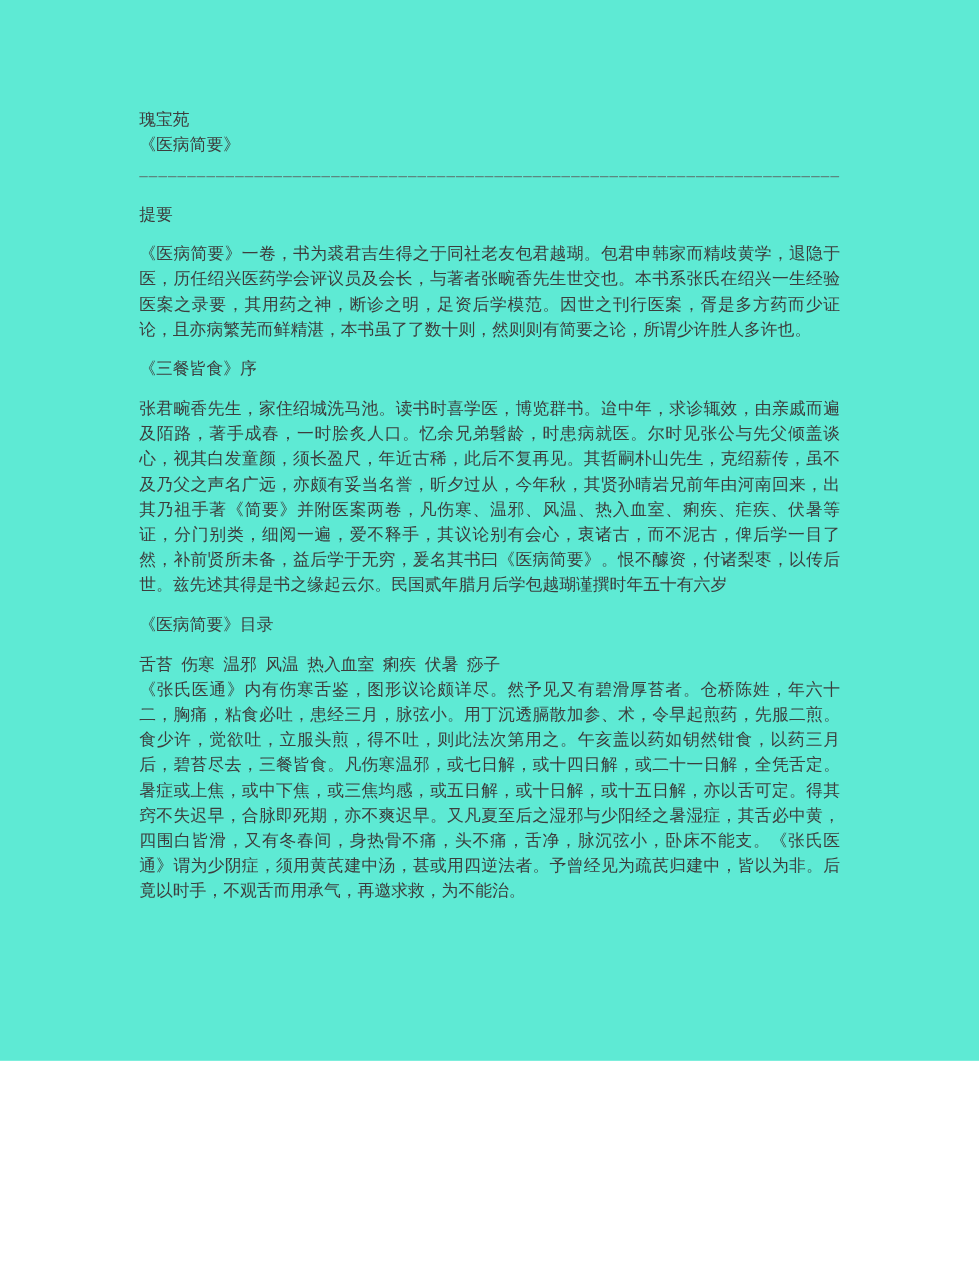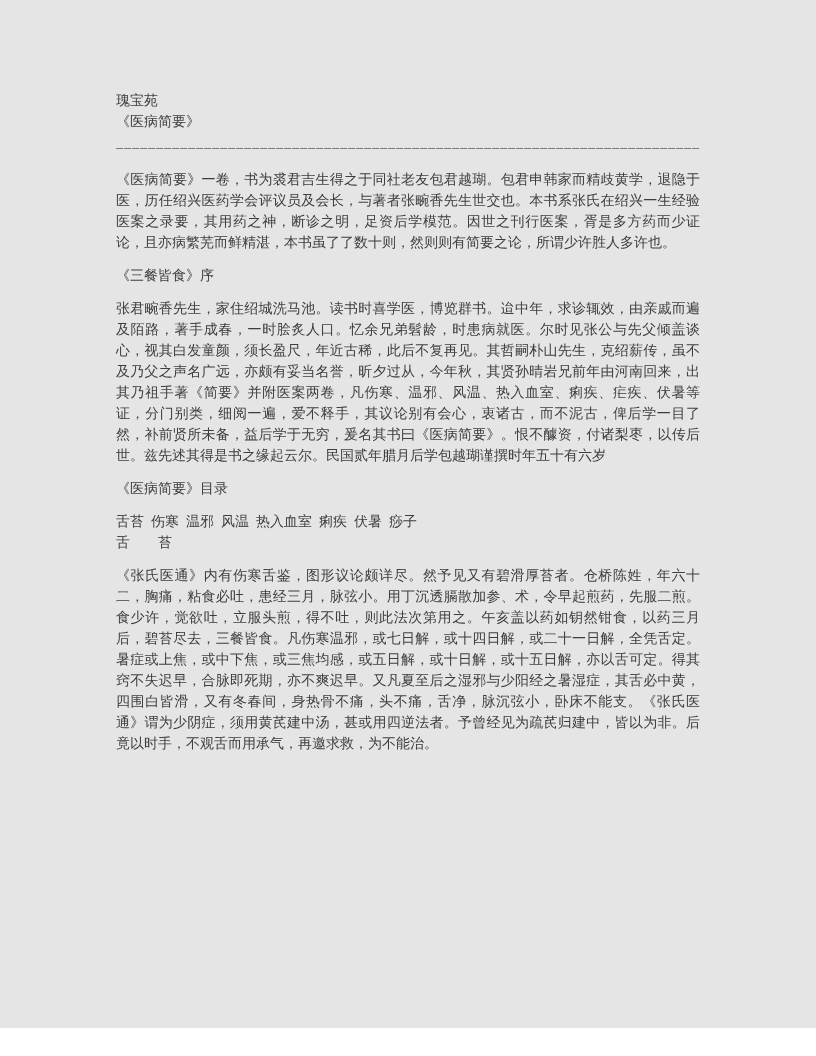--- a/index.html
+++ b/index.html
@@ -8,23 +8,23 @@
     background: #ffffff;
   }
   body {
     width: 816px;
     height: 1056px;
     overflow: hidden;
   }
   .page {
     box-sizing: border-box;
     width: 816px;
-    height: 1028px;
+    height: 884px;
     padding: 90px 116px 29px 116px;
-    background: #e5e5e5;
+    background: #5eead4;
     color: #3d3d3d;
     font-family: "Liberation Serif", "DejaVu Serif", serif;
     font-size: 14px;
     line-height: 21px;
   }
   p { margin: 0; }
   .line { white-space: pre-wrap; }
   .title { }
   .divider {
     margin-bottom: 16px;
@@ -52,32 +52,32 @@
 <body>
 
 <div class="page">
 
   <p class="line">瑰宝苑</p>
   <p class="line title">《医病简要》</p>
 
   <p class="divider">________________________________________________________________________________</p>
 
   <section>
+    <p class="heading">提要</p>
     <p class="body">《医病简要》一卷，书为裘君吉生得之于同社老友包君越瑚。包君申韩家而精歧黄学，退隐于医，历任绍兴医药学会评议员及会长，与著者张畹香先生世交也。本书系张氏在绍兴一生经验医案之录要，其用药之神，断诊之明，足资后学模范。因世之刊行医案，胥是多方药而少证论，且亦病繁芜而鲜精湛，本书虽了了数十则，然则则有简要之论，所谓少许胜人多许也。</p>
   </section>
 
   <section>
     <p class="heading">《三餐皆食》序</p>
     <p class="body">张君畹香先生，家住绍城洗马池。读书时喜学医，博览群书。迨中年，求诊辄效，由亲戚而遍及陌路，著手成春，一时脍炙人口。忆余兄弟髫龄，时患病就医。尔时见张公与先父倾盖谈心，视其白发童颜，须长盈尺，年近古稀，此后不复再见。其哲嗣朴山先生，克绍薪传，虽不及乃父之声名广远，亦颇有妥当名誉，昕夕过从，今年秋，其贤孙晴岩兄前年由河南回来，出其乃祖手著《简要》并附医案两卷，凡伤寒、温邪、风温、热入血室、痢疾、疟疾、伏暑等证，分门别类，细阅一遍，爱不释手，其议论别有会心，衷诸古，而不泥古，俾后学一目了然，补前贤所未备，益后学于无穷，爰名其书曰《医病简要》。恨不醵资，付诸梨枣，以传后世。兹先述其得是书之缘起云尔。民国贰年腊月后学包越瑚谨撰时年五十有六岁</p>
   </section>
 
   <section>
     <p class="heading">《医病简要》目录</p>
     <p class="list">舌苔  伤寒  温邪  风温  热入血室  痢疾  伏暑  痧子</p>
   </section>
 
   <section>
-    <p class="heading">舌        苔</p>
     <p class="body">《张氏医通》内有伤寒舌鉴，图形议论颇详尽。然予见又有碧滑厚苔者。仓桥陈姓，年六十二，胸痛，粘食必吐，患经三月，脉弦小。用丁沉透膈散加参、术，令早起煎药，先服二煎。食少许，觉欲吐，立服头煎，得不吐，则此法次第用之。午亥盖以药如钥然钳食，以药三月后，碧苔尽去，三餐皆食。凡伤寒温邪，或七日解，或十四日解，或二十一日解，全凭舌定。暑症或上焦，或中下焦，或三焦均感，或五日解，或十日解，或十五日解，亦以舌可定。得其窍不失迟早，合脉即死期，亦不爽迟早。又凡夏至后之湿邪与少阳经之暑湿症，其舌必中黄，四围白皆滑，又有冬春间，身热骨不痛，头不痛，舌净，脉沉弦小，卧床不能支。《张氏医通》谓为少阴症，须用黄芪建中汤，甚或用四逆法者。予曾经见为疏芪归建中，皆以为非。后竟以时手，不观舌而用承气，再邀求救，为不能治。</p>
   </section>
 
 
 </div>
 
 </body></html>

